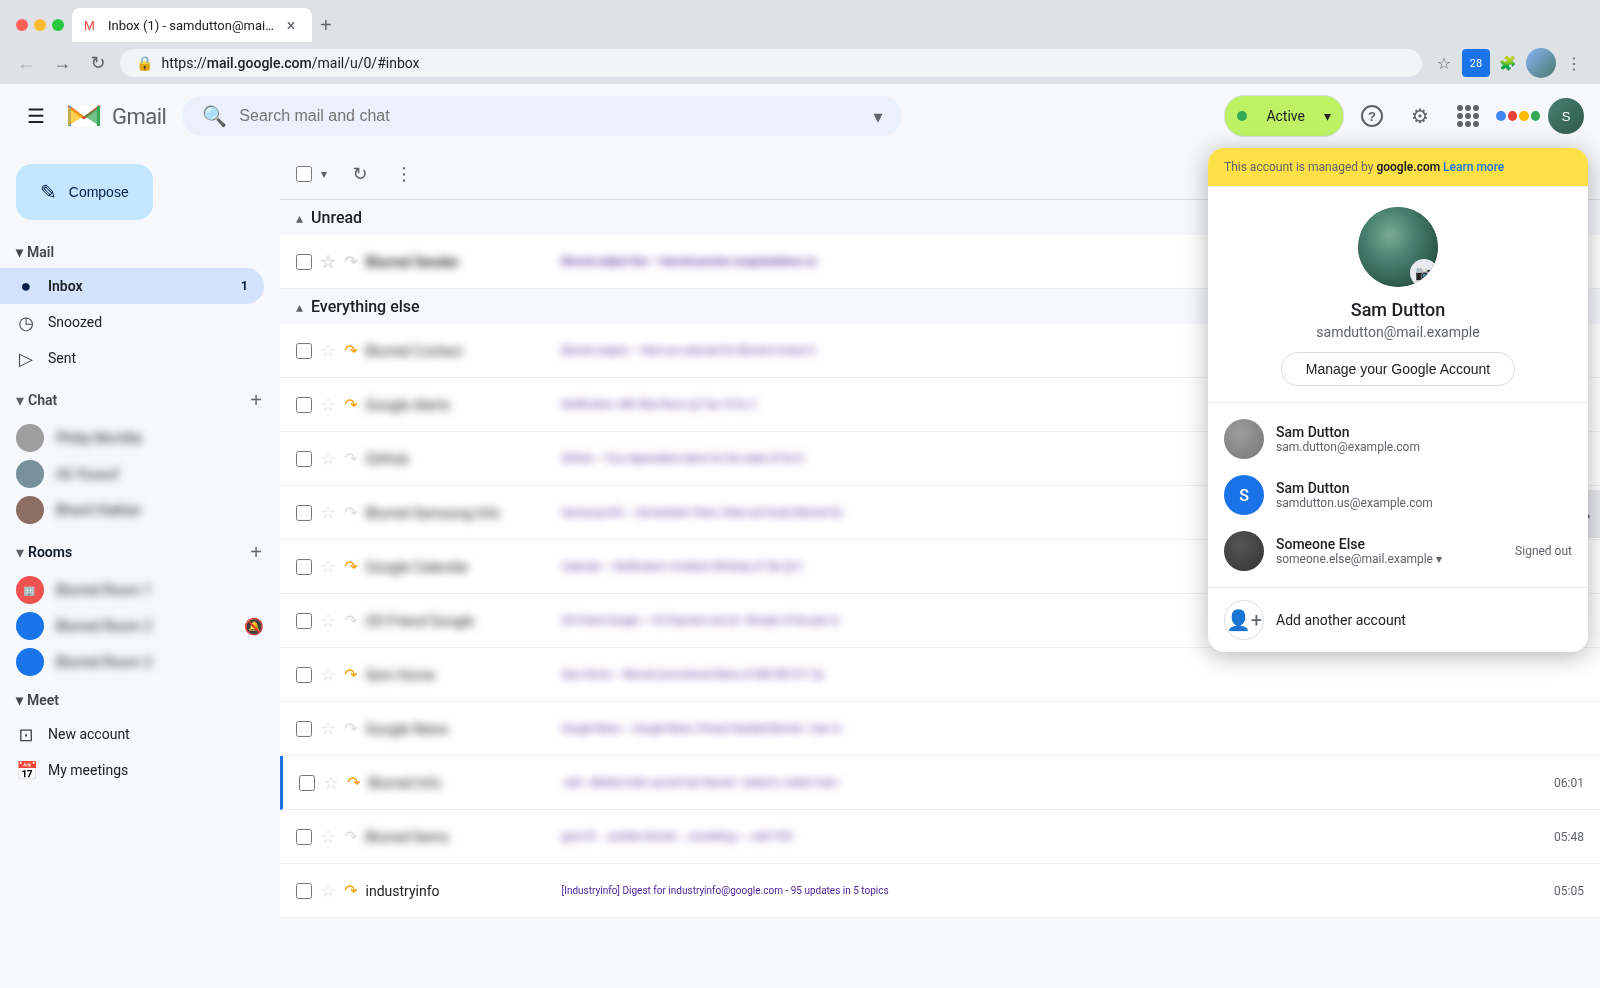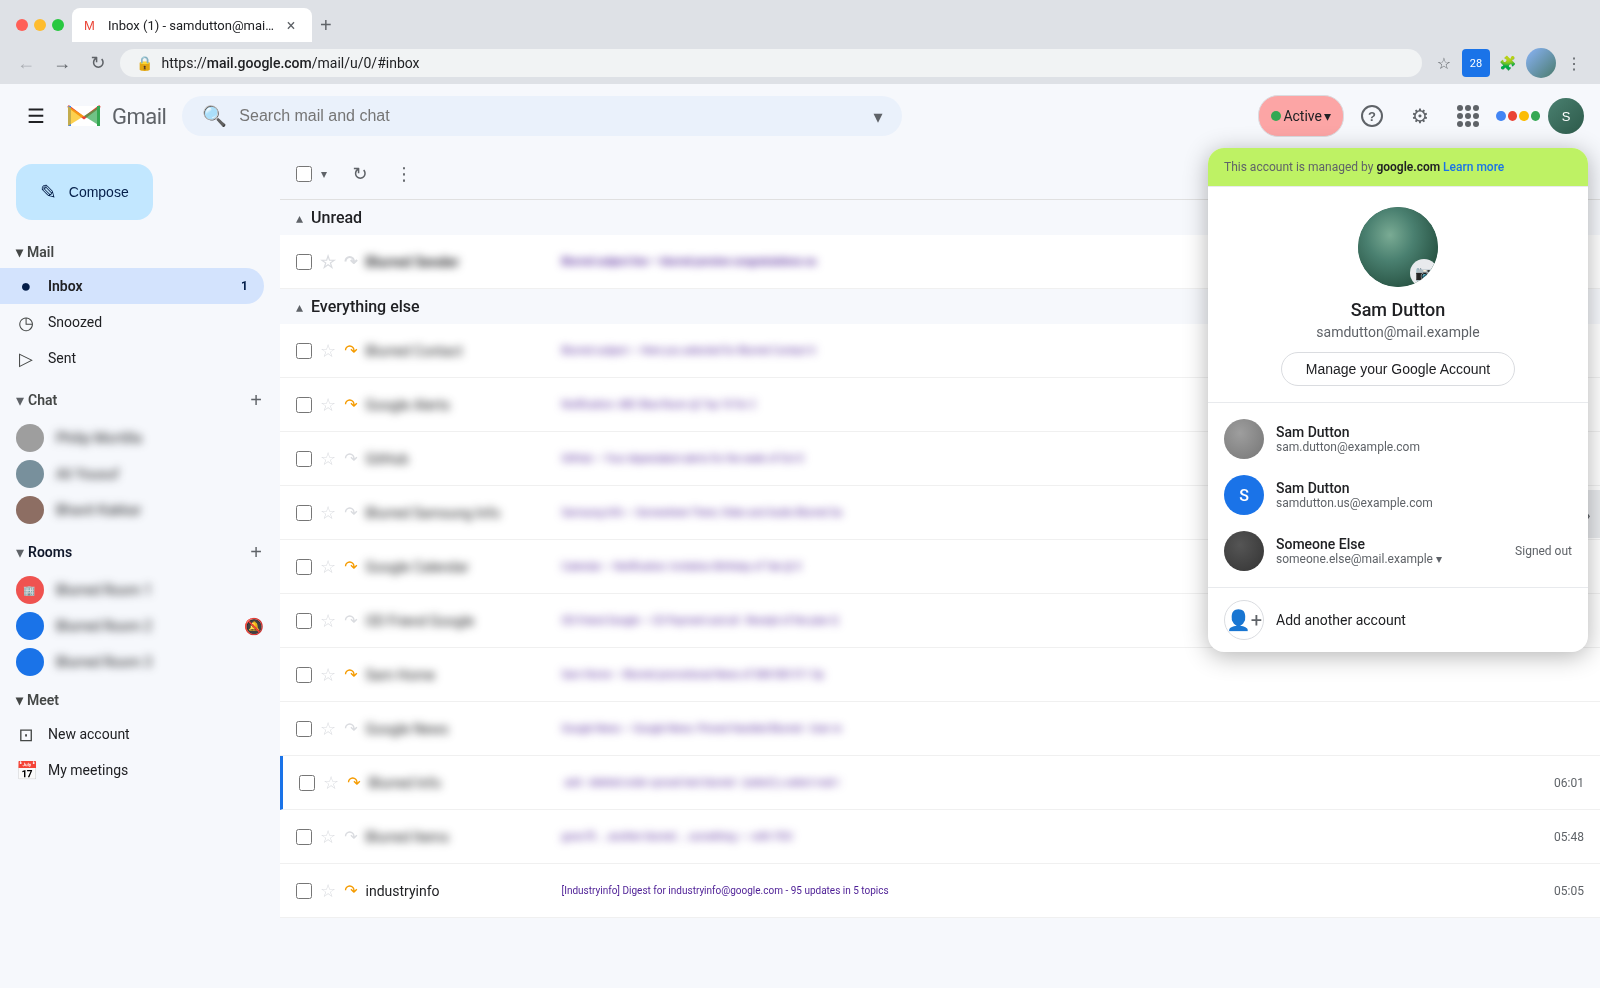--- a/index.html
+++ b/index.html
@@ -37,21 +37,21 @@
     .gmail-header { display: flex; align-items: center; padding: 8px 16px; gap: 8px; background: #f6f8fc; height: 64px; }
     .menu-btn { background: none; border: none; cursor: pointer; color: #202124; font-size: 20px; width: 40px; height: 40px; border-radius: 50%; display: flex; align-items: center; justify-content: center; }
     .gmail-logo { display: flex; align-items: center; gap: 4px; margin-right: 8px; }
     .gmail-logo-text { font-size: 22px; color: #5f6368; font-weight: 400; letter-spacing: -0.5px; margin-left: 4px; }
     .search-bar { flex: 1; max-width: 720px; }
     .search-bar-inner { display: flex; align-items: center; background: #eaf1fb; border-radius: 24px; padding: 8px 20px; gap: 12px; }
     .search-icon { color: #5f6368; font-size: 20px; }
     .search-input { flex: 1; border: none; background: transparent; font-size: 16px; color: #8b5cf6; outline: none; }
     .search-dropdown { color: #5f6368; font-size: 18px; cursor: pointer; }
     .header-actions { display: flex; align-items: center; gap: 8px; margin-left: auto; }
-    .status-btn { display: flex; align-items: center; gap: 2px; border: 1px solid #dadce0; border-radius: 20px; padding: 12px 12px; cursor: pointer; background: #fca5a5; font-size: 14px; }
+    .status-btn { display: flex; align-items: center; gap: 19px; border: 1px solid #dadce0; border-radius: 20px; padding: 12px 12px; cursor: pointer; background: #bef264; font-size: 14px; }
     .status-dot { width: 10px; height: 10px; border-radius: 50%; background: #34a853; }
     .header-icon-btn { background: none; border: none; cursor: pointer; color: #5f6368; font-size: 20px; width: 40px; height: 40px; border-radius: 50%; display: flex; align-items: center; justify-content: center; }
     .avatar-btn { width: 36px; height: 36px; border-radius: 50%; border: none; cursor: pointer; overflow: hidden; background: #1a73e8; display: flex; align-items: center; justify-content: center; color: white; font-size: 14px; font-weight: 500; }
 
     .waffle-icon { display: grid; grid-template-columns: repeat(3, 6px); grid-template-rows: repeat(3, 6px); gap: 2px; }
     .waffle-dot { width: 6px; height: 6px; border-radius: 50%; background: #5f6368; }
 
     
     .gmail-body { display: flex; flex: 1; overflow: hidden; }
 
@@ -91,21 +91,21 @@
     .email-row.unread { background: white; font-weight: 600; }
     .email-row.highlighted { border-left: 3px solid #1a73e8; }
     .email-row .row-check { width: 16px; height: 16px; border: 2px solid #5f6368; border-radius: 2px; flex-shrink: 0; }
     .email-row .row-star { font-size: 18px; color: #dadce0; flex-shrink: 0; cursor: pointer; }
     .email-row .row-forward { font-size: 16px; color: #dadce0; flex-shrink: 0; }
     .email-row .row-forward.active { color: #f59b00; }
     .email-row .sender { width: 180px; overflow: hidden; text-overflow: ellipsis; white-space: nowrap; font-size: 14px; flex-shrink: 0; }
     .email-row .subject-preview { flex: 1; overflow: hidden; text-overflow: ellipsis; white-space: nowrap; font-size: 10px; color: #4c1d95; padding-left: 8px; }
     .email-row .time { font-size: 12px; color: #5f6368; flex-shrink: 0; margin-left: 8px; }
     .account-dropdown { position: absolute; top: 64px; right: 8px; width: 380px; background: white; border-radius: 16px; box-shadow: 0 4px 24px rgba(0,0,0,0.3); z-index: 200; overflow: hidden; }
-    .dropdown-managed-notice { background: #bef264; padding: 12px 16px; font-size: 12px; color: #5f6368; border-bottom: 1px solid #e8eaed; }
+    .dropdown-managed-notice { background: #fde047; padding: 12px 16px; font-size: 12px; color: #5f6368; border-bottom: 1px solid #e8eaed; }
     .dropdown-managed-notice a { color: #1a73e8; font-weight: 500; text-decoration: none; }
     .dropdown-managed-notice strong { font-weight: 600; color: #202124; }
     .dropdown-profile { display: flex; flex-direction: column; align-items: center; padding: 20px 16px 16px; }
     .profile-photo { width: 80px; height: 80px; border-radius: 50%; background: linear-gradient(135deg, #4a7a6b, #2d5a4a); overflow: hidden; position: relative; margin-bottom: 12px; display: flex; align-items: center; justify-content: center; }
     .profile-photo-inner { width: 80px; height: 80px; border-radius: 50%; background: radial-gradient(ellipse at 40% 35%, #7aab94 0%, #4a8070 35%, #2d5a4a 70%, #1a3a2a 100%); }
     .profile-camera-btn { position: absolute; bottom: 0; right: 0; width: 28px; height: 28px; border-radius: 50%; background: #e8eaed; display: flex; align-items: center; justify-content: center; cursor: pointer; font-size: 14px; }
     .profile-name { font-size: 18px; font-weight: 500; color: #202124; }
     .profile-email { font-size: 14px; color: #5f6368; margin-top: 4px; }
     .manage-account-btn { margin-top: 12px; border: 1px solid #dadce0; border-radius: 20px; padding: 8px 24px; background: white; cursor: pointer; font-size: 14px; color: #202124; font-weight: 500; }
     .dropdown-divider { height: 1px; background: #e8eaed; margin: 0; }

